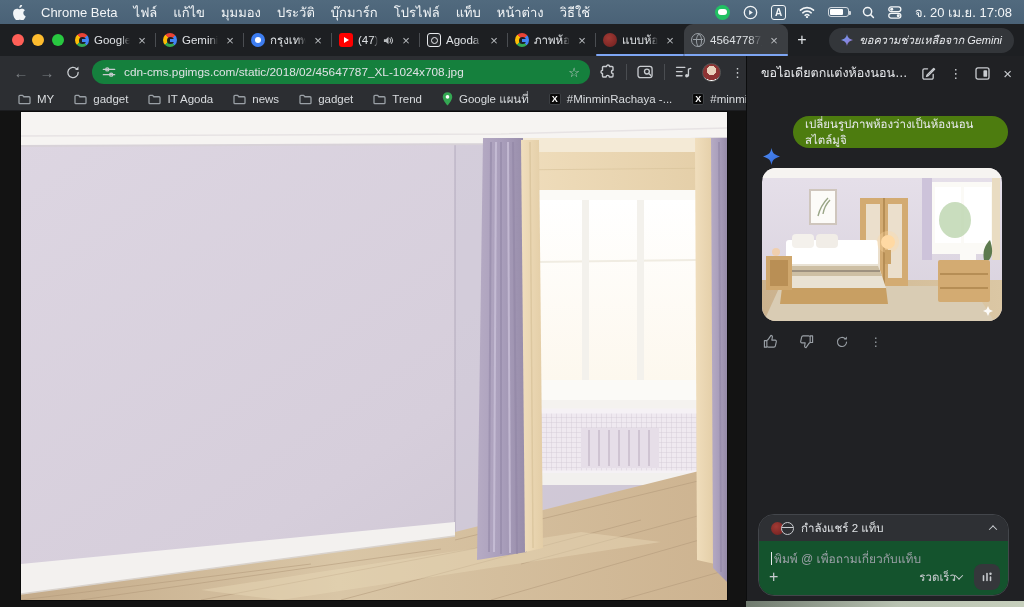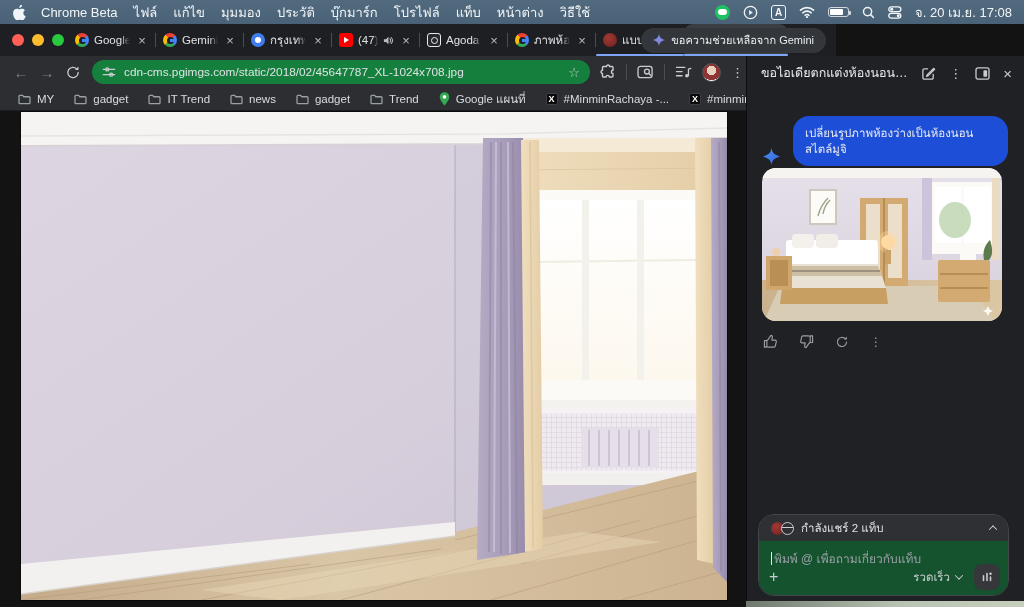--- a/index.html
+++ b/index.html
@@ -18,21 +18,21 @@
   .menustatus .clock { font-size:13px; white-space:nowrap;text-align:center; }
   .line-icon { width:15px; height:15px; border-radius:50%; background:#21c063; position:relative; }
   .line-icon::after { content:""; position:absolute; left:3px; top:4px; width:9px; height:6px; background:#fff; border-radius:3px; }
   .ax-box { width:15px; height:15px; border:1.5px solid #f2f5f7; border-radius:3px; font-size:10px; font-weight:bold;
     display:flex; align-items:center; justify-content:center; }
   .battery { width:21px; height:10px; border:1px solid rgba(242,245,247,.8); border-radius:3px; position:relative; }
   .battery::before { content:""; position:absolute; left:1px; top:1px; bottom:1px; width:13px; background:#fff; border-radius:1px; }
   .battery::after { content:""; position:absolute; right:-3px; top:2.5px; width:2px; height:4px; background:rgba(242,245,247,.8); border-radius:0 1px 1px 0; }
 
   
-  .tabstrip { position:absolute; left:0; top:24px; width:836px; height:32px; background:#1d1f22; }
+  .tabstrip { position:absolute; left:0; top:24px; width:1024px; height:32px; background:#1d1f22; }
   .traffic { position:absolute; left:12px; top:10px; display:flex; gap:8px; }
   .traffic span { width:12px; height:12px; border-radius:50%; }
   .tabs { position:absolute; left:68px; top:24px-?; top:0; height:32px; display:flex; }
   .tab { position:relative; width:88px; height:32px; display:flex; align-items:center; padding:0 7px; gap:5px; cursor:default; }
   .tab .sep { position:absolute; right:0; top:9px; width:1px; height:14px; background:#4a4d51; }
   .tab .title { flex:1; font-size:11.5px; color:#dfe2e5; white-space:nowrap; overflow:hidden;
     -webkit-mask-image:linear-gradient(90deg,#000 75%,transparent); mask-image:linear-gradient(90deg,#000 75%,transparent); }
   .tab .close { font-size:13px; line-height:13px; color:#b9bcbf; width:14px; text-align:center; border-radius:50%; }
   .tab.active { background:#3b3e42; border-radius:9px 9px 0 0; width:104px; }
   .groupline { position:absolute; left:0; right:0; bottom:0; height:2px; background:#7ea6f4; border-radius:2px; }
@@ -46,21 +46,21 @@
   .fav.yt::after { content:""; position:absolute; left:5px; top:4px; border-left:5px solid #fff; border-top:3px solid transparent; border-bottom:3px solid transparent; }
   .fav.agoda { border-radius:3px; background:#26282b; border:1px solid #e8eaed; }
   .fav.agoda::after { content:""; position:absolute; inset:2.5px; border:1.5px solid #e8eaed; border-radius:50%; }
   .fav.maroon { background:radial-gradient(circle at 40% 35%,#a03a34,#6e1f1f); }
   .fav.globe { border:1.5px solid #9aa0a6; }
   .fav.globe::before { content:""; position:absolute; left:1px; right:1px; top:4.5px; height:1.5px; background:#9aa0a6; }
   .fav.globe::after { content:""; position:absolute; left:3.5px; top:0px; width:4px; height:11px; border:1.5px solid #9aa0a6; border-radius:50%; }
   .newtab { position:absolute; left:792px; top:6px; width:20px; height:20px; color:#dfe2e5; font-size:16px;
     display:flex; align-items:center; justify-content:center; }
   .gemini-pill { position:absolute; right:10px; top:3.5px; height:25px; border-radius:13px; background:#33363a;
-    display:flex; align-items:center; gap:6px; padding:8px 12px; color:#e8eaed; font-size:11px; white-space:nowrap; }
+    display:flex; align-items:center; gap:6px; padding:8px 12px; color:#e8eaed; font-size:11px; white-space:nowrap;font-style:italic; }
 
   
   .toolbar { position:absolute; left:0; top:56px; width:746px; height:32px; background:#2c2e32; display:flex; align-items:center; }
   .navbtn { width:26px; text-align:center; font-size:15px; color:#7d8185; }
   .navbtn.on { color:#c9ccd0; }
   .omnibox { margin-left:6px; width:498px; height:24px; background:#15803d; border-radius:12px;
     display:flex; align-items:center; padding:0 10px; gap:8px; }
   .omnibox .url { flex:1; color:#dfe2e5; font-size:11.8px; white-space:nowrap; overflow:hidden; }
   .omnibox .star { color:#c9ccd0; font-size:13px; }
   .tb-icons { display:flex; align-items:center; gap:10px; margin-left:10px; }
@@ -81,41 +81,41 @@
   
   .content { position:absolute; left:0; top:111px; width:746px; height:496px; background:#131313; }
   .photo { position:absolute; left:21px; top:1px; width:706px; height:488px; box-shadow:0 0 0 1px #0a0a0a; }
 
   
   .panel { position:absolute; left:746px; top:56px; width:278px; height:545px; background:#202124; border-left:1px solid #0c0d0e; }
   .p-header { position:absolute; left:0; top:0; right:0; height:34px; display:flex; align-items:center; padding:0 12px 0 14px; gap:12px; }
   .p-title { flex:1; color:#e8eaed; font-size:12.5px; white-space:nowrap; overflow:hidden; text-overflow:ellipsis; }
   .p-h-icons { display:flex; align-items:center; gap:13px; }
   .p-h-icons .x { color:#c9ccd0; font-size:15px; }
-  .bubble { position:absolute; right:16px; top:60px; max-width:215px; background:#1d4ed8; color:#e8eaed;
-    font-size:11.5px; line-height:1.4; padding:9px 12px; border-radius:16px; }
+  .bubble { position:absolute; right:16px; top:60px; max-width:215px; background:#4d7c0f; color:#e8eaed;
+    font-size:11.5px; line-height:1.4; padding:0 12px; border-radius:16px; }
   .spark { position:absolute; left:16px; top:92px; }
   .gen-card { position:absolute; left:15px; top:112px; width:240px; height:153px; border-radius:14px; overflow:hidden; background:#000; }
   .actions { position:absolute; left:16px; top:278px; display:flex; align-items:center; gap:21px; }
   .actions .dots { font-size:12px; color:#9aa0a6; }
 
   .composer { position:absolute; left:11px; right:15px; top:458px; height:82px; border:1px solid #43464b; border-radius:16px; overflow:hidden; }
   .share-bar { height:26px; background:#2e3034; display:flex; align-items:center; padding:0 12px; gap:7px; }
   .share-favs { display:flex; }
   .share-favs .f1 { width:13px; height:13px; border-radius:50%; background:radial-gradient(circle at 40% 35%,#a03a34,#6e1f1f); }
   .share-favs .f2 { width:13px; height:13px; border-radius:50%; border:1.2px solid #c9ccd0; margin-left:-3px; background:#2e3034; position:relative; }
   .share-favs .f2::before { content:""; position:absolute; left:0; right:0; top:4.3px; height:1.2px; background:#c9ccd0; }
   .share-label { color:#dfe2e5; font-size:11.5px; flex:1; }
   .input-area { height:56px; background:#14532d; position:relative; }
   .ph-row { display:flex; align-items:center; padding:8px 12px 0 12px; gap:2px; }
   .caret { width:1px; height:13px; background:#e8eaed; }
   .placeholder { color:#9aa0a6; font-size:12px; }
   .in-bottom { position:absolute; left:10px; right:8px; bottom:7px; display:flex; align-items:center; }
   .plus { color:#c9ccd0; font-size:16px; width:18px; }
-  .model { margin-left:auto; display:flex; align-items:center; gap:6px; color:#c9ccd0; font-size:11.5px; margin-right:12px; }
+  .model { margin-left:auto; display:flex; align-items:center; color:#c9ccd0; font-size:11.5px; margin-right:12px; }
   .wave-btn { width:26px; height:26px; border-radius:8px; background:#35373b; display:flex; align-items:center; justify-content:center; }
   .chev { width:6px; height:6px; border-right:1.5px solid #c9ccd0; border-bottom:1.5px solid #c9ccd0; display:inline-block; }
   .chev.down { transform:rotate(45deg) translate(-1px,-1px); }
   .chev.up { transform:rotate(-135deg) translate(-1px,-1px); }
 
   .wallpaper-strip { position:absolute; left:746px; right:0; top:601px; height:6px;
     background:linear-gradient(90deg,#6f7a6e,#b9c3b2 55%,#c6cfbc); }
 
   .icon-stroke { stroke:#c9ccd0; fill:none; stroke-width:1.4; stroke-linecap:round; stroke-linejoin:round; }
   .icon-dim { stroke:#9aa0a6; }
@@ -289,21 +289,21 @@
     <span class="bm">
         <svg width="13" height="11" viewBox="0 0 14 12">
           <path d="M1 2.5a1 1 0 0 1 1-1h3l1.2 1.5H12a1 1 0 0 1 1 1v5.5a1 1 0 0 1-1 1H2a1 1 0 0 1-1-1z" class="icon-stroke icon-dim"></path>
         </svg>
         <span>gadget</span>
       </span>
     <span class="bm">
         <svg width="13" height="11" viewBox="0 0 14 12">
           <path d="M1 2.5a1 1 0 0 1 1-1h3l1.2 1.5H12a1 1 0 0 1 1 1v5.5a1 1 0 0 1-1 1H2a1 1 0 0 1-1-1z" class="icon-stroke icon-dim"></path>
         </svg>
-        <span>IT Trend</span>
+        <span>IT Agoda</span>
       </span>
     <span class="bm">
         <svg width="13" height="11" viewBox="0 0 14 12">
           <path d="M1 2.5a1 1 0 0 1 1-1h3l1.2 1.5H12a1 1 0 0 1 1 1v5.5a1 1 0 0 1-1 1H2a1 1 0 0 1-1-1z" class="icon-stroke icon-dim"></path>
         </svg>
         <span>news</span>
       </span>
     <span class="bm">
         <svg width="13" height="11" viewBox="0 0 14 12">
           <path d="M1 2.5a1 1 0 0 1 1-1h3l1.2 1.5H12a1 1 0 0 1 1 1v5.5a1 1 0 0 1-1 1H2a1 1 0 0 1-1-1z" class="icon-stroke icon-dim"></path>

